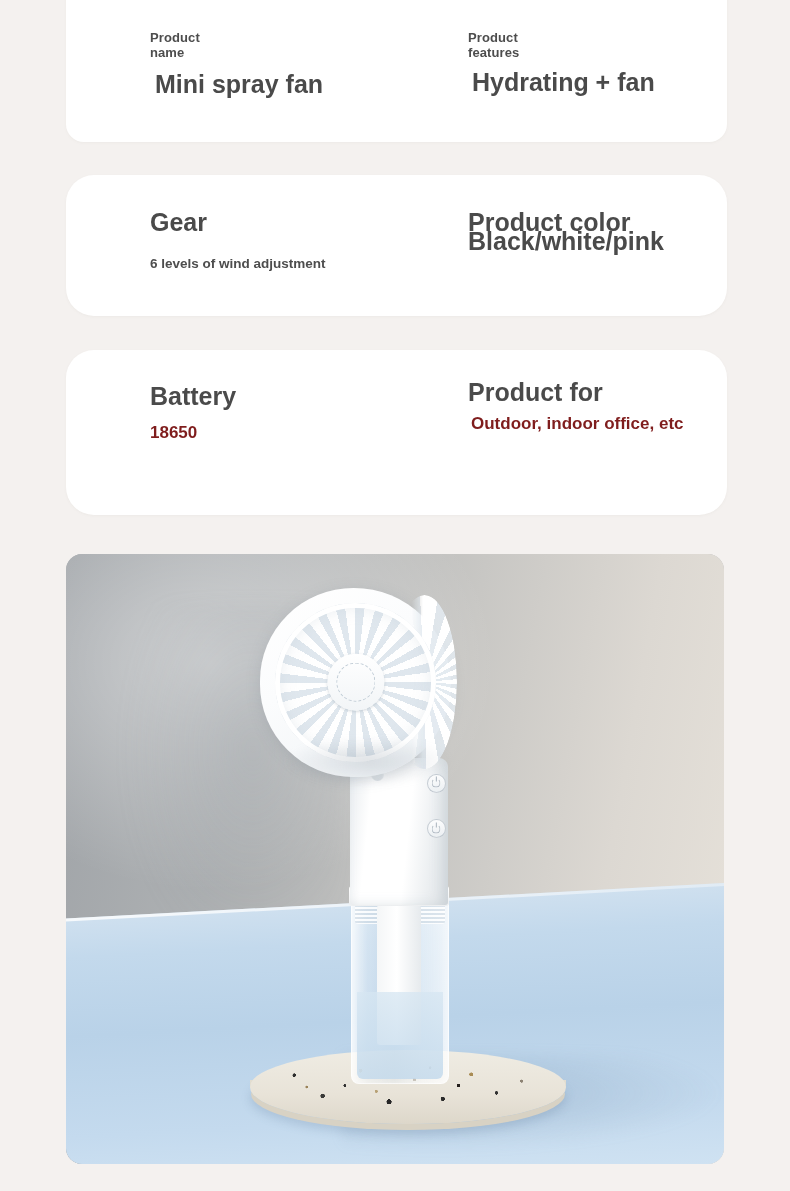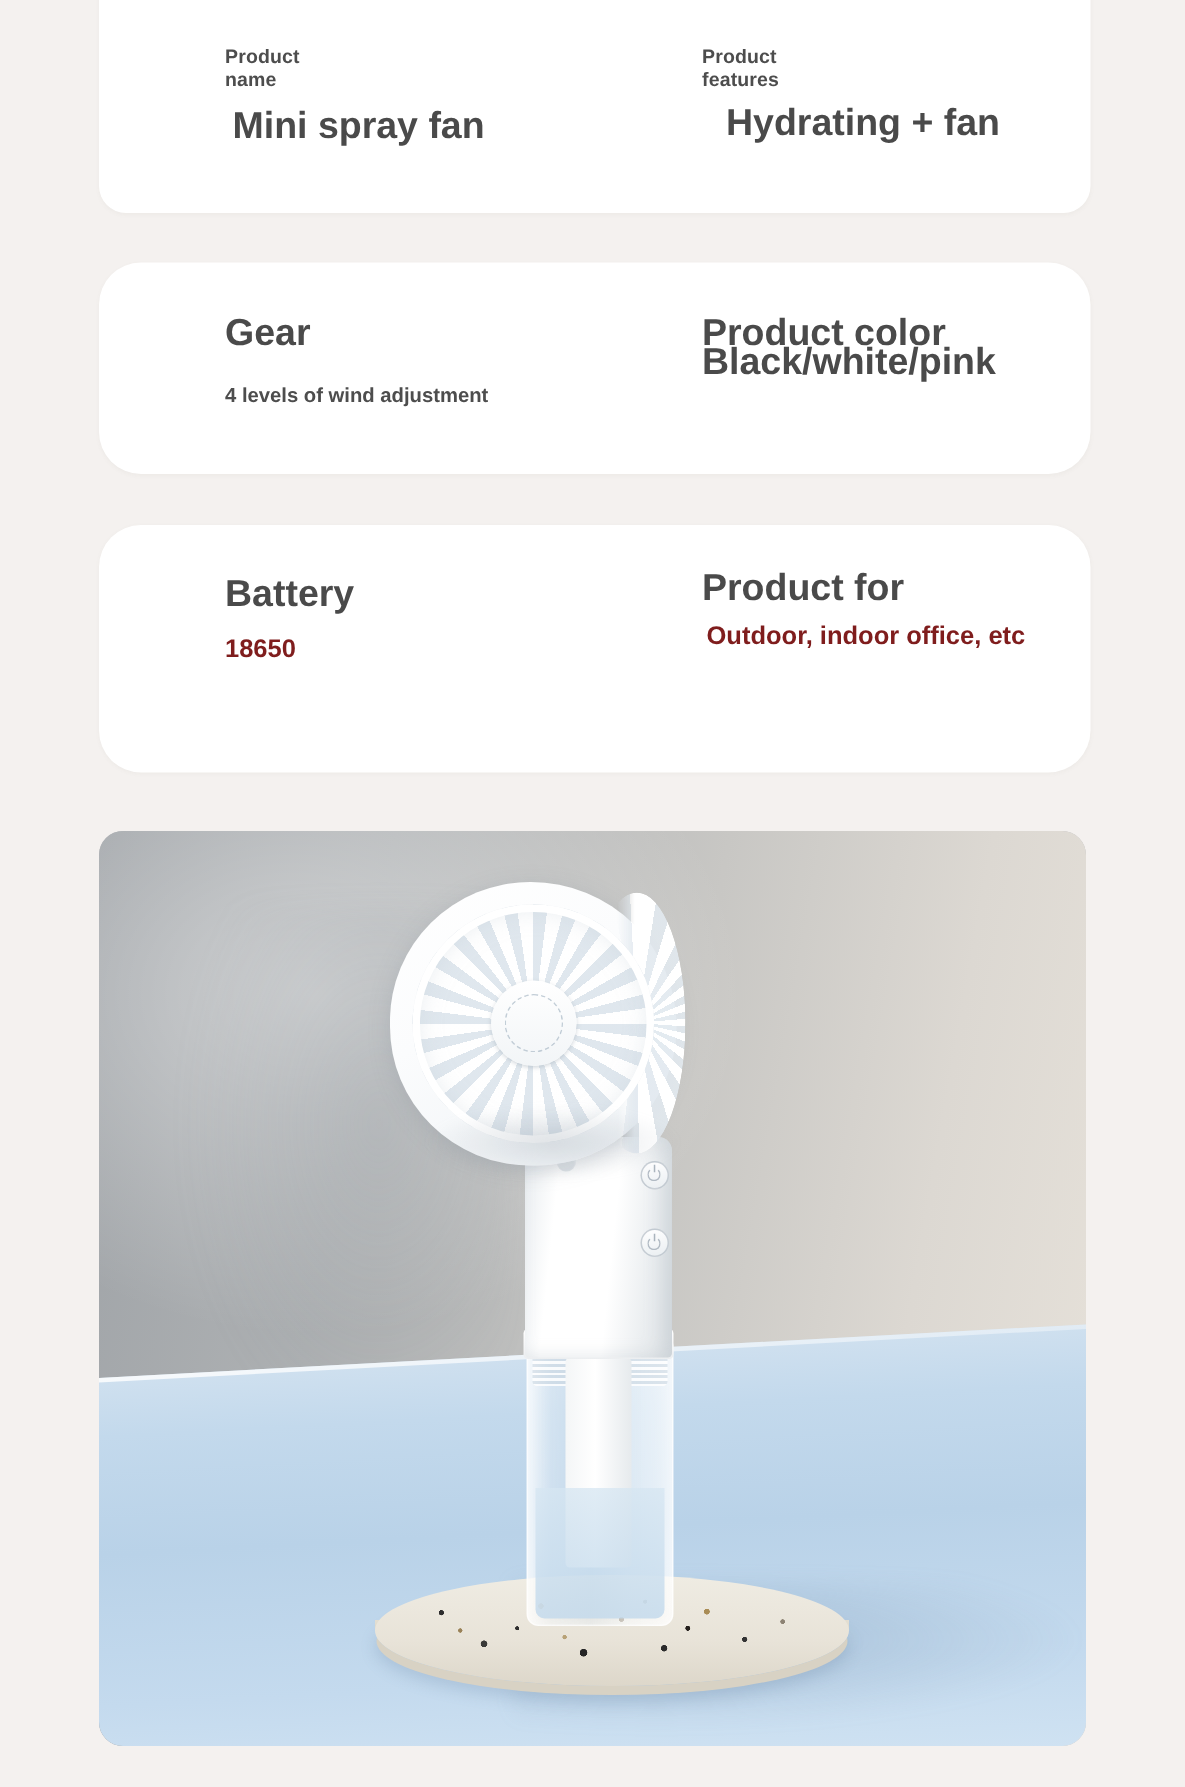--- a/index.html
+++ b/index.html
@@ -82,21 +82,21 @@
     font-weight: bold;
     line-height: 20px;
     color: #7f1d1d;
     white-space: nowrap;
   }
 
   
   .c1 .col.left  .lbl-small { top: 36px; left: 0; }
   .c1 .col.left  .val-big   { top: 76px; left: 5px; }
   .c1 .col.right .lbl-small { top: 36px; left: 0; }
-  .c1 .col.right .val-big   { top: 74px; left: 16px; }
+  .c1 .col.right .val-big   { top: 74px; left: 4px; }
 
   
   .c2 .col.left  .lbl-big   { top: 33px; left: 0; }
   .c2 .col.left  .val-small { top: 81px; left: 0; }
   .c2 .col.right .lbl-big   { top: 33px; left: 0; }
   .c2 .col.right .val-big   { top: 52px; left: 0; }
 
   
   .c3 .col.left  .lbl-big   { top: 32px; left: 0; }
   .c3 .col.left  .val-mid   { top: 73px; left: 0; }
@@ -404,21 +404,21 @@
     <div class="col right">
       <div class="lbl-small">Product
 features</div>
       <div class="val-big">Hydrating + fan</div>
     </div>
   </div>
 
   <div class="spec-card c2">
     <div class="col left">
       <div class="lbl-big">Gear</div>
-      <div class="val-small">4 levels of wind adjustment</div>
+      <div class="val-small">6 levels of wind adjustment</div>
     </div>
     <div class="col right">
       <div class="lbl-big">Product color</div>
       <div class="val-big">Black/white/pink</div>
     </div>
   </div>
 
   <div class="spec-card c3">
     <div class="col left">
       <div class="lbl-big">Battery</div>

